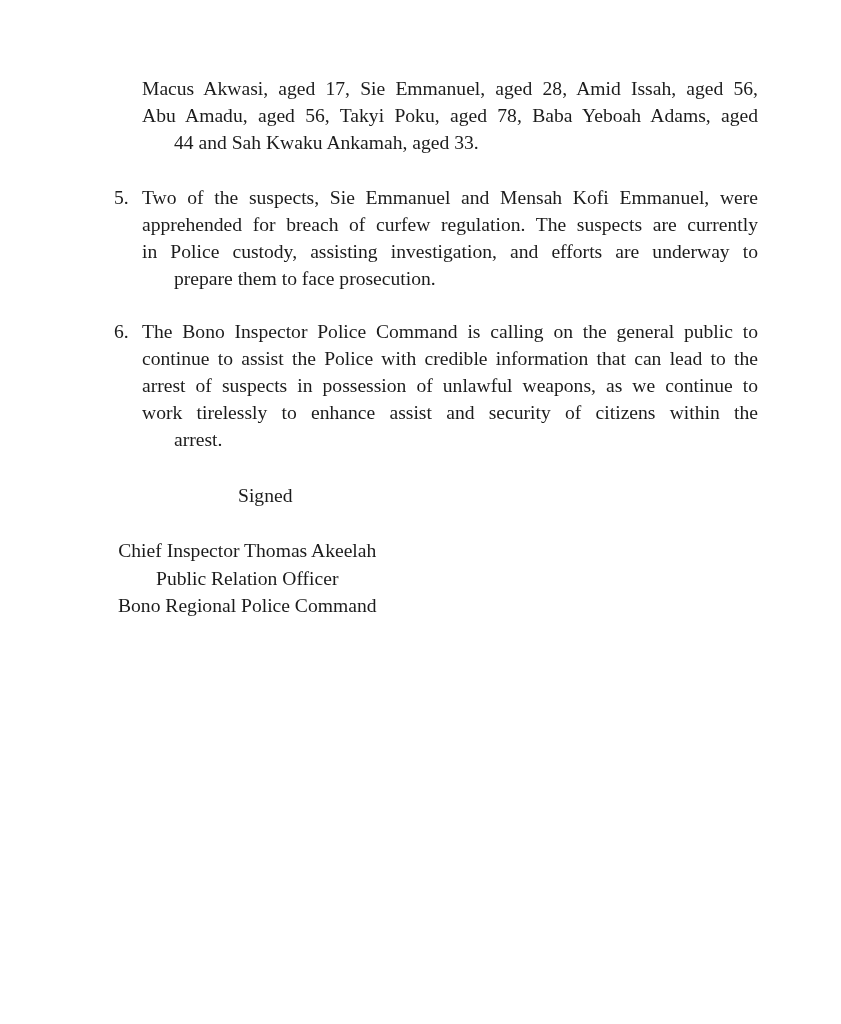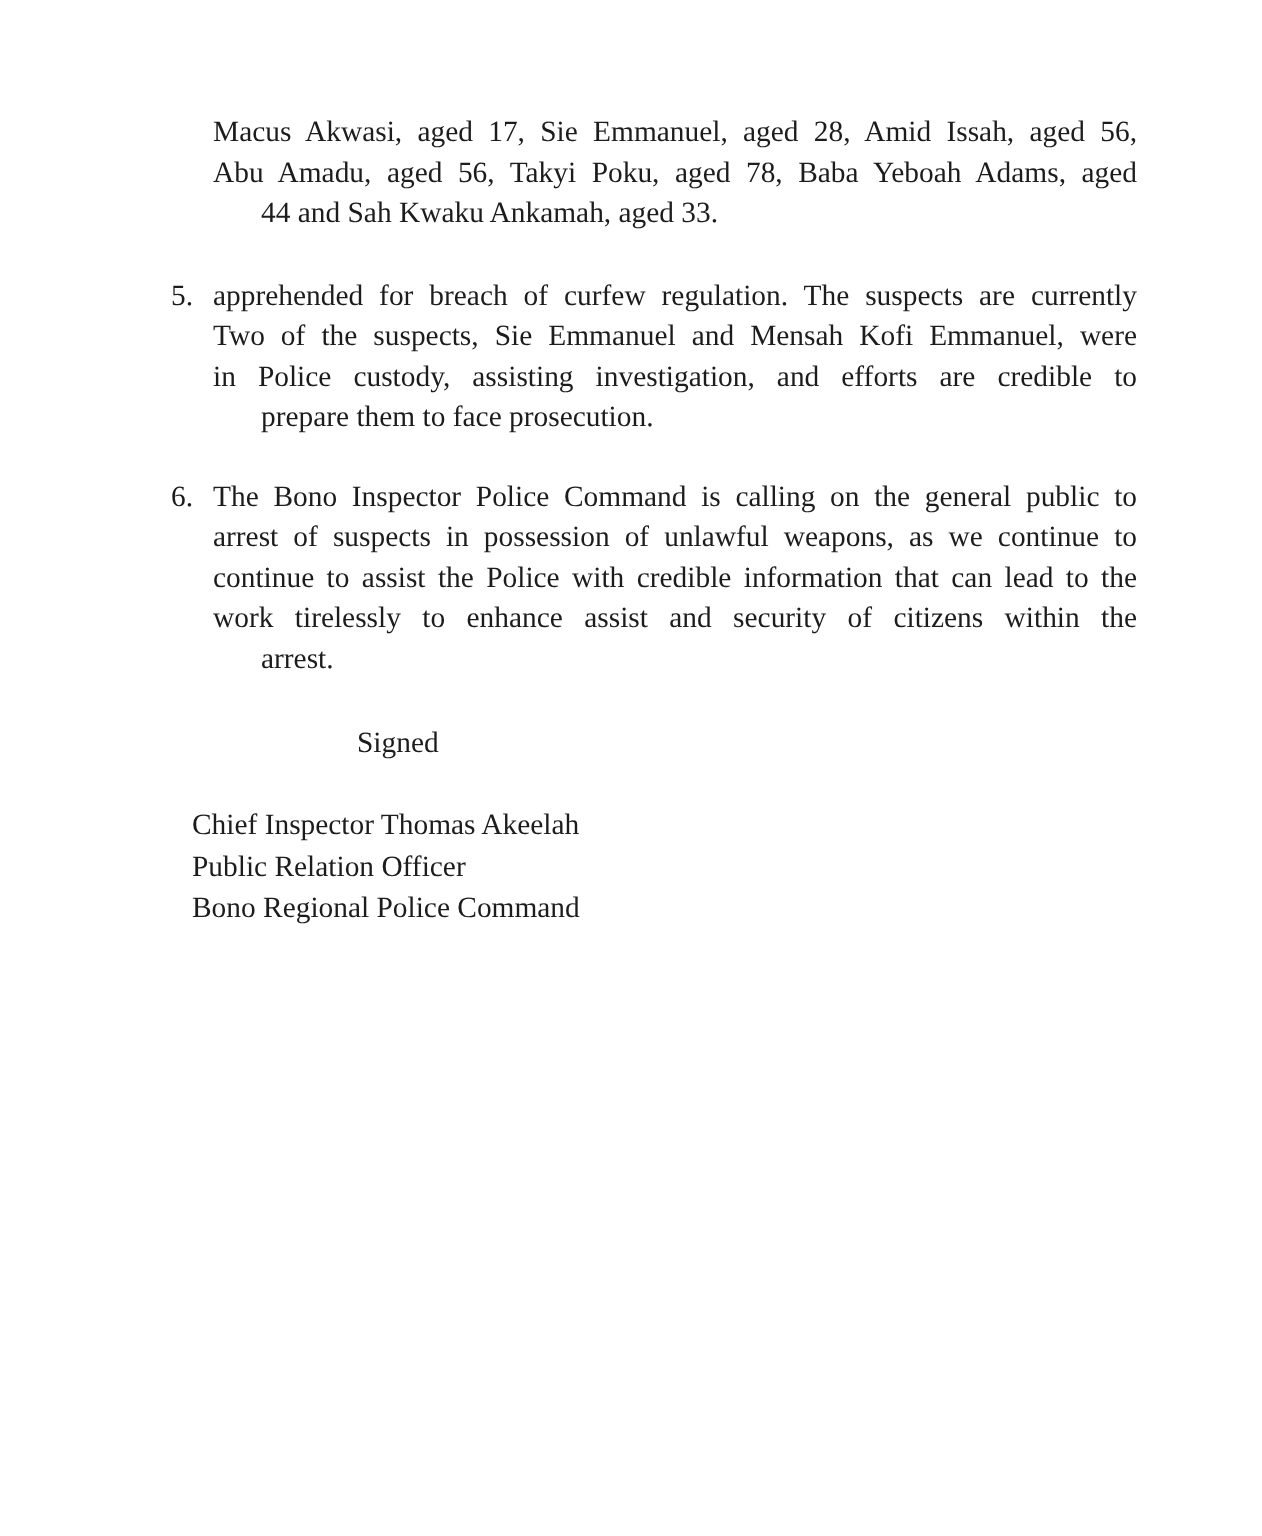--- a/index.html
+++ b/index.html
@@ -48,51 +48,52 @@
     #para-5 { top: 184px; }
     #para-6 { top: 318px; }
 
     .signed {
       position: absolute;
       left: 238px;
       top: 482px;
     }
     .sig-block {
       position: absolute;
-      left: 128px;
+      left: 118px;
       top: 537px;
+      text-align: center;
     }
     .sig-block div {
       line-height: 27.5px;
     }
   </style>
 </head>
 <body>
 
 <div class="page">
 
   <div class="para" id="para-cont">
     <span class="line">Macus Akwasi, aged 17, Sie Emmanuel, aged 28, Amid Issah, aged 56,</span>
     <span class="line">Abu Amadu, aged 56, Takyi Poku, aged 78, Baba Yeboah Adams, aged</span>
     <span class="line last">44 and Sah Kwaku Ankamah,  aged 33.</span>
   </div>
 
   <div class="para" id="para-5">
     <span class="num">5.</span>
+    <span class="line">Two of the suspects, Sie Emmanuel and Mensah Kofi Emmanuel, were</span>
     <span class="line">apprehended for breach of curfew regulation. The suspects are currently</span>
-    <span class="line">Two of the suspects, Sie Emmanuel and Mensah Kofi Emmanuel, were</span>
-    <span class="line">in Police custody, assisting investigation, and efforts are credible to</span>
+    <span class="line">in Police custody, assisting investigation, and efforts are underway to</span>
     <span class="line last">prepare them to face prosecution.</span>
   </div>
 
   <div class="para" id="para-6">
     <span class="num">6.</span>
     <span class="line">The Bono Inspector Police Command is calling on the general public to</span>
+    <span class="line">continue to assist the Police with credible information that can lead to the</span>
     <span class="line">arrest of suspects in possession of unlawful weapons, as we continue to</span>
-    <span class="line">continue to assist the Police with credible information that can lead to the</span>
     <span class="line">work tirelessly to enhance assist and security of citizens within the</span>
     <span class="line last">arrest.</span>
   </div>
 
   <div class="signed">Signed</div>
 
   <div class="sig-block">
     <div>Chief Inspector Thomas Akeelah</div>
     <div>Public Relation Officer</div>
     <div>Bono Regional Police Command</div>

